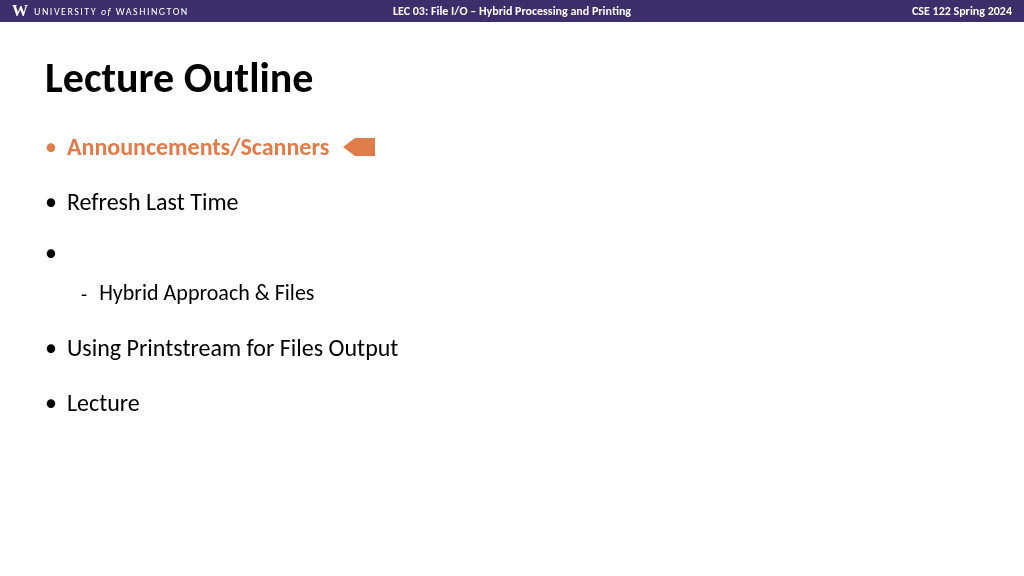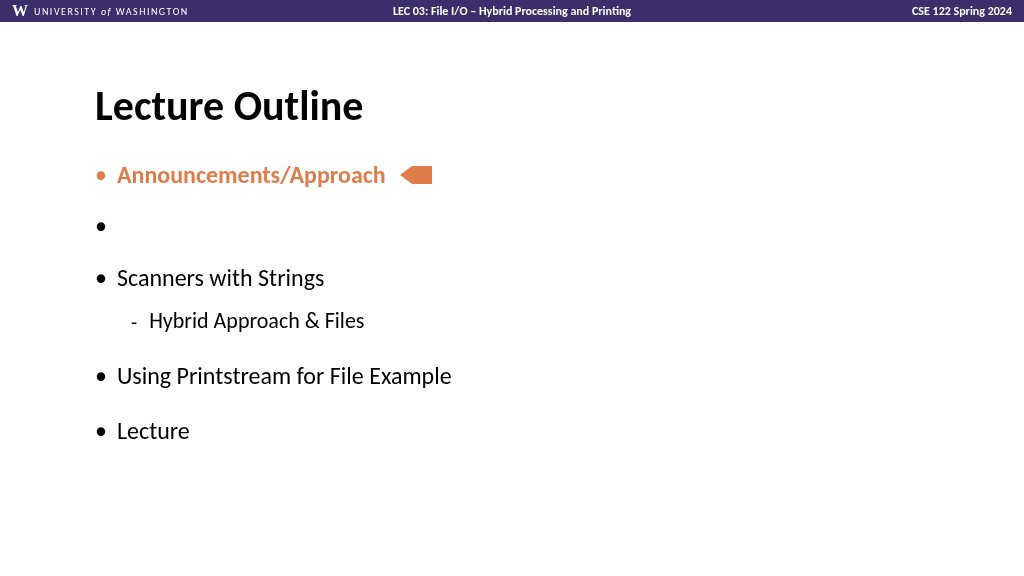--- a/index.html
+++ b/index.html
@@ -47,22 +47,21 @@
       left: 50%;
       transform: translateX(-50%);
       font-size: 12px;
       font-weight: 700;
     }
     .header-right {
       font-size: 12px;
       font-weight: 700;
     }
     .content {
-      padding: 30px 95px;
-      margin-top: 28px;
+      padding: 30px 45px;
     }
     .slide-title {
       font-size: 42px;
       font-weight: 700;
       color: #000000;
       margin-bottom: 28px;
     }
     .outline-list {
       list-style: none;
     }
@@ -128,47 +127,47 @@
   <div class="header-center">LEC 03: File I/O – Hybrid Processing and Printing</div>
   <div class="header-right">CSE 122 Spring 2024</div>
 </div>
 
 <div class="content">
   <h1 class="slide-title">Lecture Outline</h1>
 
   <ul class="outline-list">
     <li class="outline-item highlighted">
       <span class="bullet">•</span>
-      <span class="item-text">Announcements/Approach</span>
+      <span class="item-text">Announcements/Scanners</span>
       <span class="arrow-marker">
         <svg class="arrow-svg" viewBox="0 0 32 18">
           <polygon points="0,9 12,0 12,18" fill="#e07b4a"></polygon>
           <rect x="12" y="0" width="20" height="18" fill="#e07b4a"></rect>
         </svg>
       </span>
     </li>
 
     <li class="outline-item">
       <span class="bullet">•</span>
+      <span class="item-text">Refresh Last Time</span>
     </li>
 
     <li class="outline-item">
       <span class="bullet">•</span>
-      <span class="item-text">Scanners with Strings</span>
     </li>
     <ul class="sub-list">
       <li class="sub-item">
         <span class="sub-bullet">-</span>
         <span>Hybrid Approach &amp; Files</span>
       </li>
     </ul>
 
     <li class="outline-item">
       <span class="bullet">•</span>
-      <span class="item-text">Using Printstream for File Example</span>
+      <span class="item-text">Using Printstream for Files Output</span>
     </li>
 
     <li class="outline-item">
       <span class="bullet">•</span>
       <span class="item-text">Lecture</span>
     </li>
   </ul>
 </div>
 
 </body></html>

